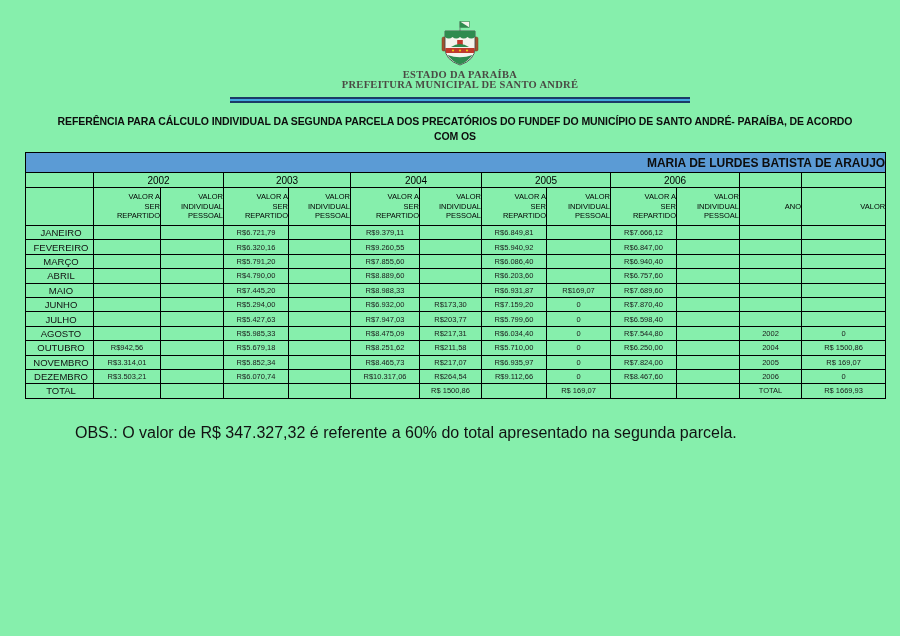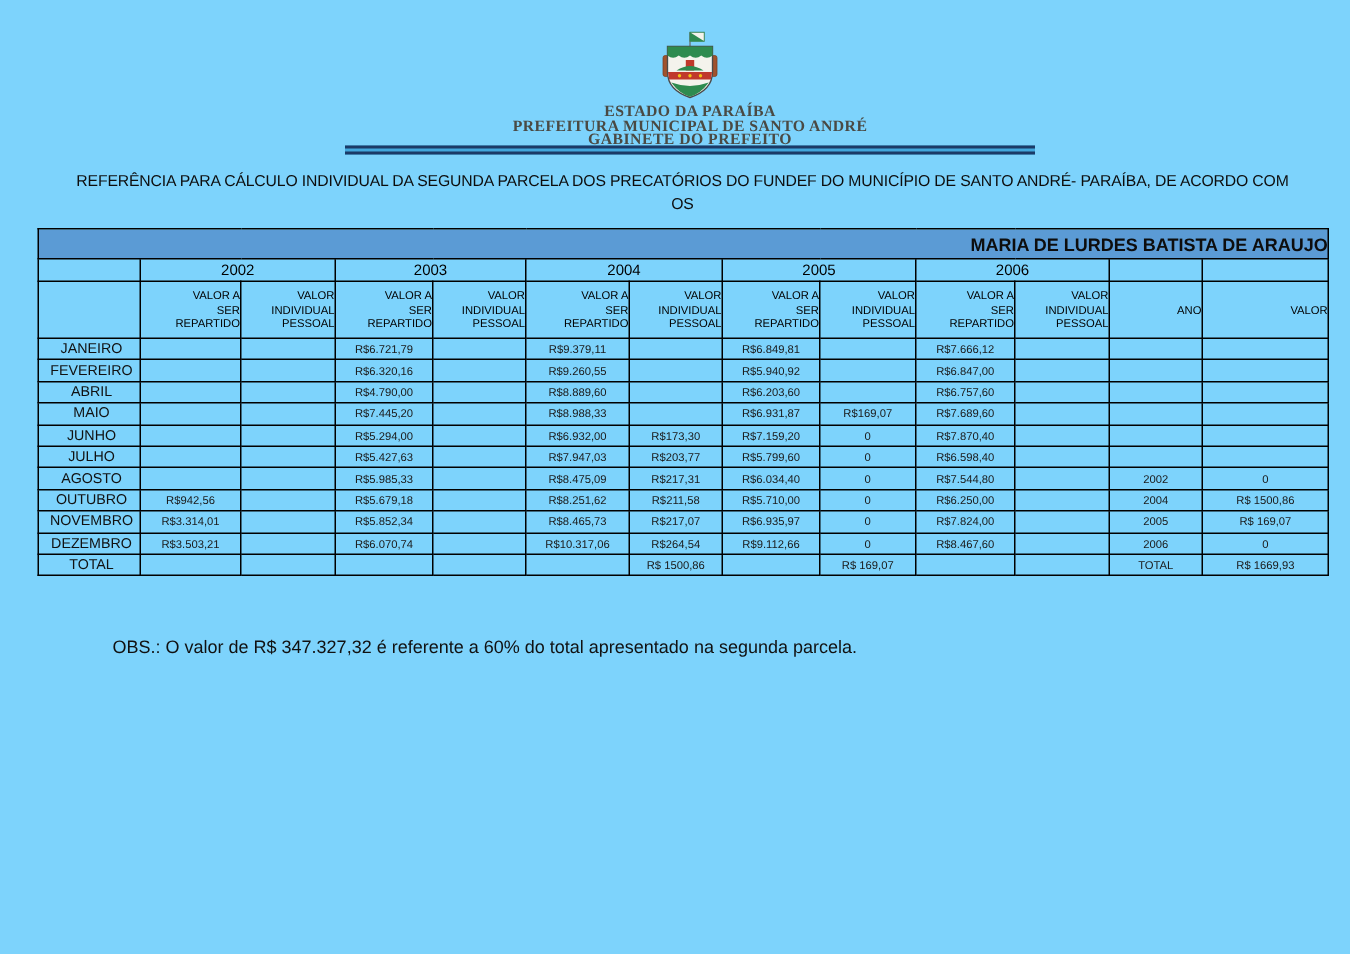--- a/index.html
+++ b/index.html
@@ -1,33 +1,33 @@
 <!DOCTYPE html>
 <html><head>
 <meta charset="utf-8">
 <style>
   * { margin:0; padding:0; box-sizing:border-box; }
   html,body { background:#e8e8e8; }
   .page {
-    position:relative; width:900px; height:636px; background:#7dd3fc;
+    position:relative; width:900px; height:636px; background:#86efac;
     font-family:"Liberation Sans", sans-serif; overflow:hidden;
   }
   .letterhead {
     position:absolute; top:20px; left:20px; width:880px; text-align:center;
     font-family:"Liberation Serif", serif; color:#3b3b3b;
   }
   .crest { display:block; margin:0 auto 2px auto; }
   .lh-line { font-size:10.5px; line-height:9.5px; letter-spacing:.3px; font-weight:bold; color:#4a4a44; }
   .rule {
     position:absolute; top:97px; left:230px; width:460px; height:6px;
     background:#41a7dd; border-top:2px solid #1b3a67; border-bottom:2px solid #1b3a67;
   }
   .title {
     position:absolute; top:114px; left:45px; width:820px; text-align:center;
-    font-weight:normal; font-size:10.5px; line-height:15px; color:#0d0d0d; letter-spacing:-.1px;
+    font-weight:bold; font-size:10.5px; line-height:15px; color:#0d0d0d; letter-spacing:-.1px;
   }
   table.main {
     position:absolute; top:152px; left:25px; width:860px;
     border-collapse:collapse; table-layout:fixed;
   }
   table.main td, table.main th { border:1px solid #000; overflow:hidden; }
   tr.name-row th {
     height:20px; background:#5b9bd5; font-size:12px; font-weight:bold;
     text-align:right; color:#0d0d0d;
   }
@@ -37,21 +37,21 @@
     vertical-align:middle; white-space:pre-line; font-weight:normal;
   }
   tbody td {
     height:14.4px; font-size:7.5px; text-align:center; vertical-align:middle;
     color:#1a1a1a; padding:0 1px;
   }
   tbody td:first-child {
     text-align:center; padding-left:4px; font-size:9.5px; color:#111;
   }
   .obs {
-    position:absolute; top:424px; left:75px; font-size:12px; color:#111;
+    position:absolute; top:424px; left:75px; font-size:16px; color:#111;
   }
 </style>
 </head>
 <body>
 
 <div class="page">
 
   <div class="letterhead">
     <svg class="crest" width="40" height="48" viewBox="0 0 40 48">
       <line x1="20" y1="11" x2="20" y2="1.5" stroke="#666" stroke-width="0.8"></line>
@@ -64,21 +64,20 @@
       <rect x="17.2" y="20" width="5.6" height="7" fill="#c0392b"></rect>
       <path d="M11,27 q9 -6 18 0 z" fill="#2e8b4f"></path>
       <path d="M5.3,28 h29.4 l-0.8,5 h-27.8 z" fill="#c0392b"></path>
       <circle cx="13" cy="30.5" r="1.1" fill="#f1c40f"></circle>
       <circle cx="20" cy="30.5" r="1.1" fill="#f1c40f"></circle>
       <circle cx="27" cy="30.5" r="1.1" fill="#f1c40f"></circle>
       <path d="M7.5,35 q5.5 7.5 12.5 9.5 q7 -2 12.5 -9.5 q-12.5 4.5 -25 0 z" fill="#2e8b4f"></path>
     </svg>
     <div class="lh-line">ESTADO DA PARAÍBA</div>
     <div class="lh-line">PREFEITURA MUNICIPAL DE SANTO ANDRÉ</div>
-    <div class="lh-line">GABINETE DO PREFEITO</div>
   </div>
 
   <div class="rule"></div>
 
   <div class="title">
     <div>REFERÊNCIA PARA CÁLCULO INDIVIDUAL DA SEGUNDA PARCELA DOS PRECATÓRIOS DO FUNDEF DO MUNICÍPIO DE SANTO ANDRÉ- PARAÍBA, DE ACORDO COM OS</div>
   </div>
 
   <table class="main">
     <colgroup>
@@ -171,20 +170,35 @@
           <td>R$9.260,55</td>
           <td></td>
           <td>R$5.940,92</td>
           <td></td>
           <td>R$6.847,00</td>
           <td></td>
           <td></td>
           <td></td>
         </tr>
         <tr>
+          <td>MARÇO</td>
+          <td></td>
+          <td></td>
+          <td>R$5.791,20</td>
+          <td></td>
+          <td>R$7.855,60</td>
+          <td></td>
+          <td>R$6.086,40</td>
+          <td></td>
+          <td>R$6.940,40</td>
+          <td></td>
+          <td></td>
+          <td></td>
+        </tr>
+        <tr>
           <td>ABRIL</td>
           <td></td>
           <td></td>
           <td>R$4.790,00</td>
           <td></td>
           <td>R$8.889,60</td>
           <td></td>
           <td>R$6.203,60</td>
           <td></td>
           <td>R$6.757,60</td>

